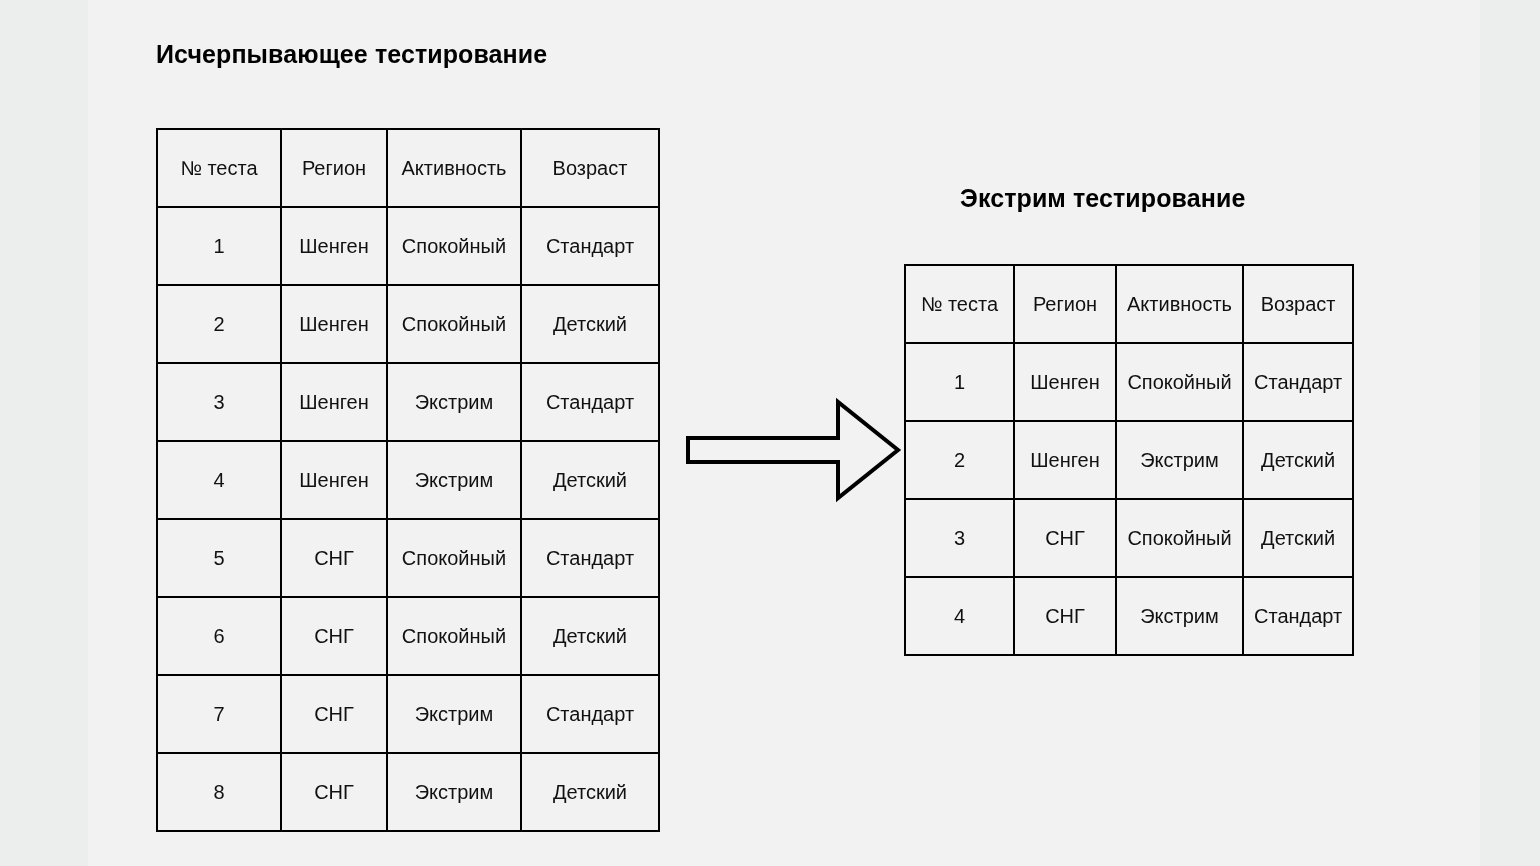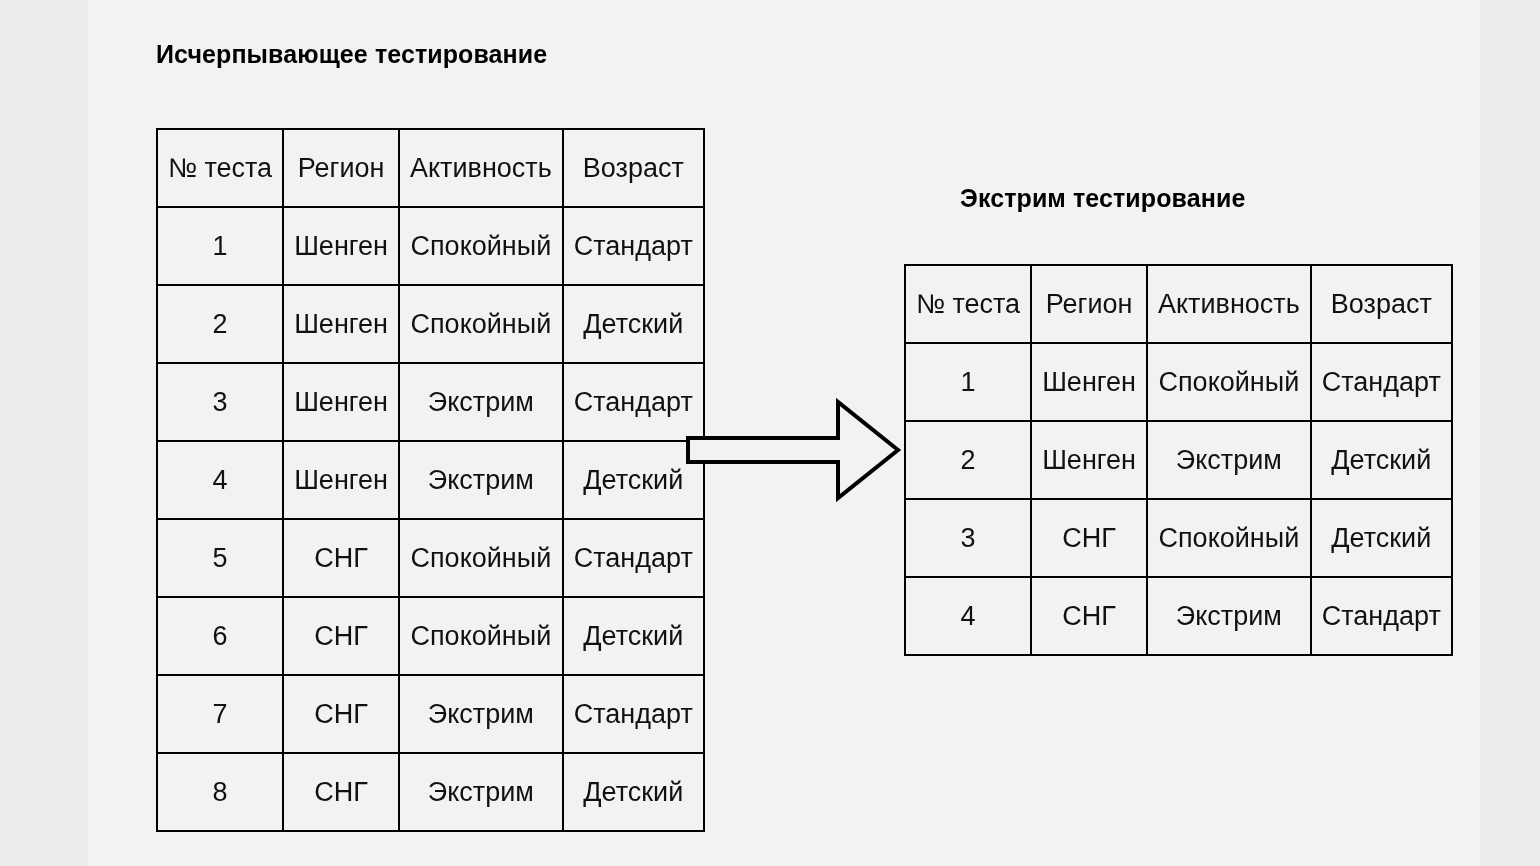--- a/index.html
+++ b/index.html
@@ -51,21 +51,21 @@
   }
 
   table.grid {
     border-collapse: collapse;
     background: #f2f2f2;
   }
   table.grid td {
     border: 2px solid #000;
     text-align: center;
     vertical-align: middle;
-    font-size: 27px;
+    font-size: 20px;
     font-weight: normal;
     color: #111;
     white-space: nowrap;
   }
 
   
   #exhaustive-table td {
     height: 76px;
     padding: 0 10px;
   }

